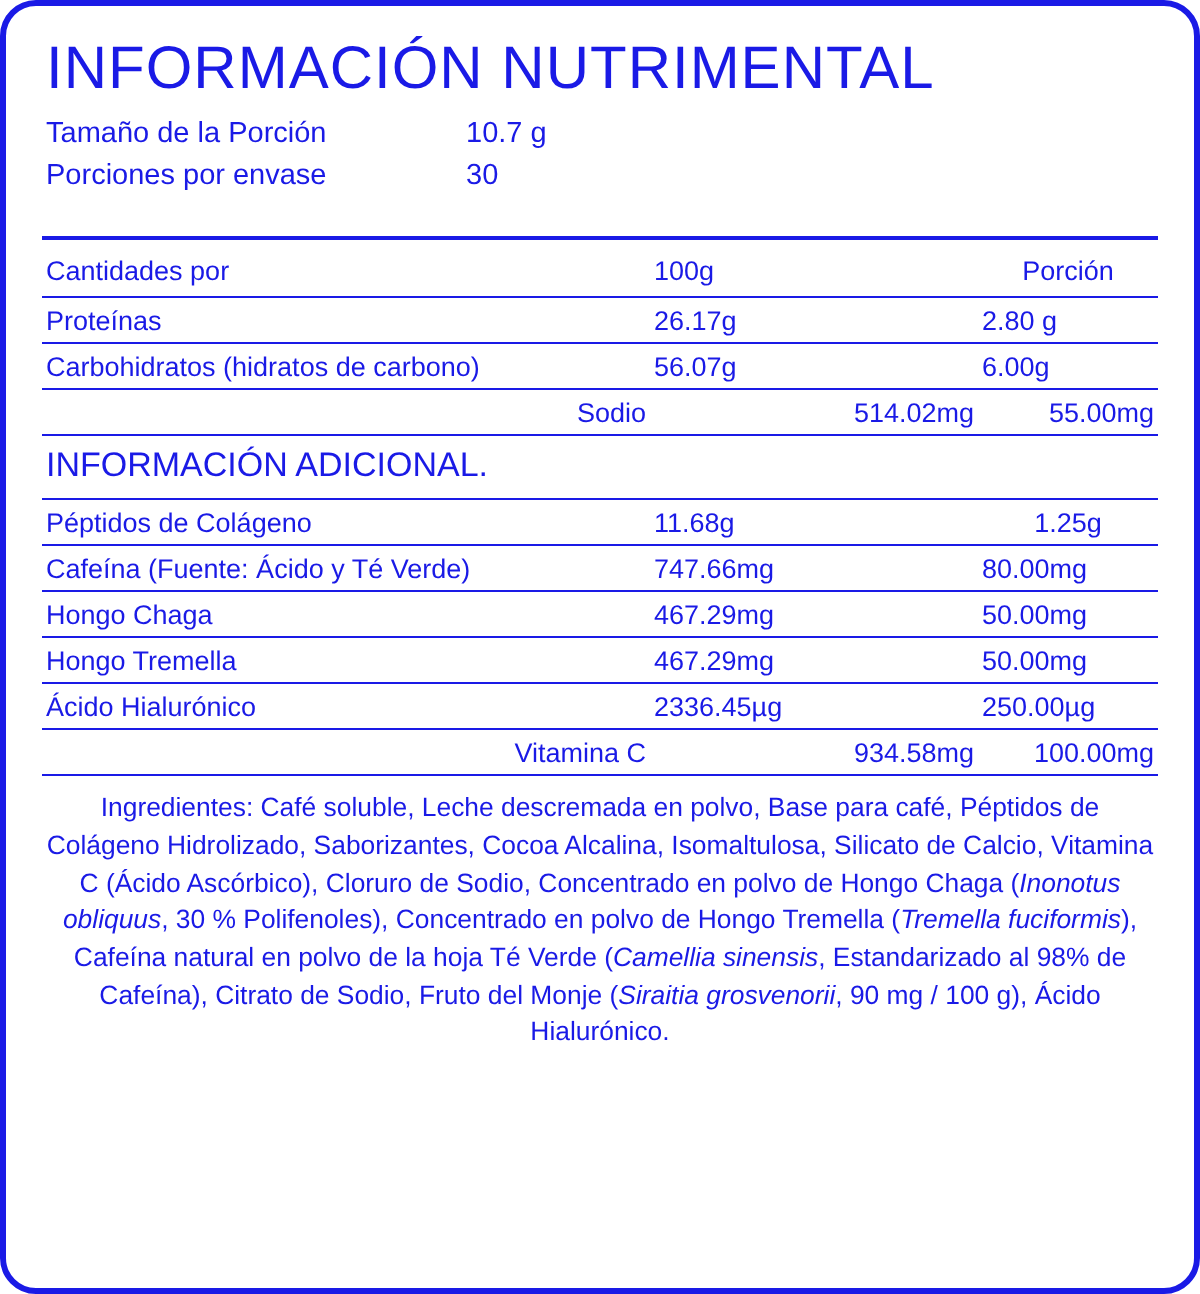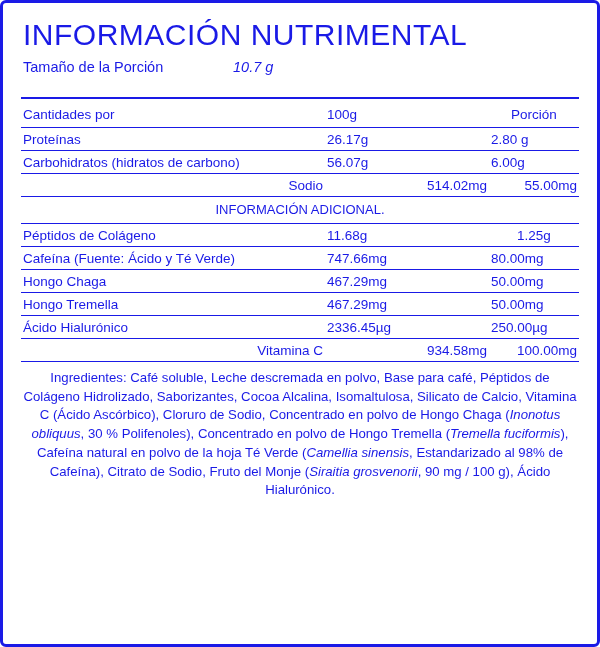--- a/index.html
+++ b/index.html
@@ -11,21 +11,21 @@
     width: 600px;
     height: 647px;
     font-family: "Liberation Sans", sans-serif;
     color: #1a1ae6;
   }
   .panel {
     box-sizing: border-box;
     width: 600px;
     height: 647px;
     border: 3px solid #1a1ae6;
-    border-radius: 6px;
+    border-radius: 18px;
     padding: 14px 18px 10px 18px;
     display: flex;
     flex-direction: column;
   }
   .title {
     font-size: 30px;
     letter-spacing: 0.5px;
     line-height: 1.05;
     margin: 2px 0 6px 2px;
     font-weight: 400;
@@ -37,21 +37,20 @@
     line-height: 1.45;
   }
   .serving-row {
     display: flex;
   }
   .serving-label {
     width: 210px;
   }
   .serving-value {
     flex: 1;
-    font-style: italic;
   }
   .rule {
     border: 0;
     border-top: 2px solid #1a1ae6;
     margin: 5px 0;
   }
   table {
     width: 100%;
     border-collapse: collapse;
     font-size: 13.5px;
@@ -62,43 +61,46 @@
     white-space: nowrap;
     margin-top: 20px;
   }
   .col-name { width: 300px; }
   .col-a { width: 160px; }
   .col-b { width: auto; text-align: center; }
   .hdr td { padding-bottom: 5px; }
   .bordered-top td { border-top: 1.5px solid #1a1ae6; }
   .bordered-bottom td { border-bottom: 1.5px solid #1a1ae6; text-align: right; }
   .section-label {
-    font-size: 13px;
+    font-size: 17px;
     padding: 5px 2px 6px 2px;
-    text-align: center;
   }
   .ingredients {
     font-size: 13.2px;
     line-height: 1.42;
     padding: 7px 2px 0 2px;
     text-align: center;
   }
   .ingredients i { font-style: italic; }
 </style>
 </head>
 <body>
 
 <div class="panel">
 
   <div class="title">INFORMACIÓN NUTRIMENTAL</div>
 
   <div class="serving-block">
     <div class="serving-row">
       <div class="serving-label">Tamaño de la Porción</div>
       <div class="serving-value">10.7 g</div>
+    </div>
+    <div class="serving-row">
+      <div class="serving-label">Porciones por envase</div>
+      <div class="serving-value">30</div>
     </div>
   </div>
 
   <hr class="rule">
 
   <table>
     <tbody>
       <tr class="hdr">
         <td class="col-name">Cantidades por</td>
         <td class="col-a">100g</td>

